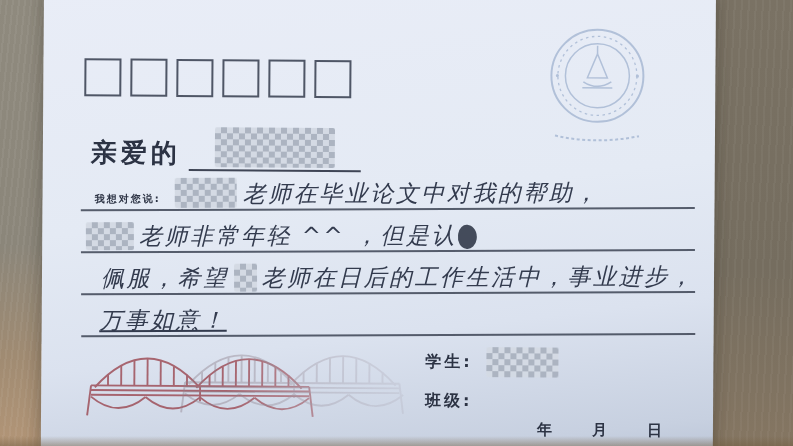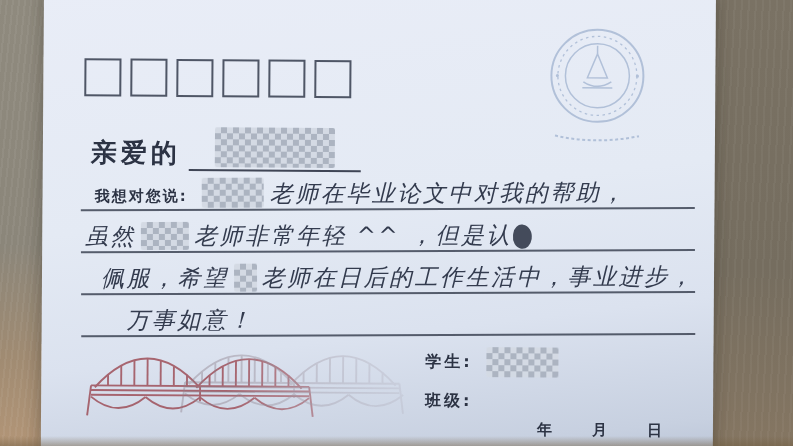--- a/index.html
+++ b/index.html
@@ -54,21 +54,21 @@
   .m-line2{width:48px;height:28px;margin:0 5px;}
   .m-line3{width:26px;height:28px;margin:0 5px;}
   .m-student{width:72px;height:30px;margin-left:14px;}
   .scribble{display:inline-block;width:19px;height:24px;vertical-align:-3px;margin:0 1px;
     background:#2e3546;border-radius:42% 55% 46% 52%;transform:rotate(8deg);opacity:.88;}
   
   .writing{position:absolute;left:38px;top:188px;width:616px;transform:rotate(-0.6deg);transform-origin:left top;}
   .wline{position:absolute;left:0;width:614px;height:32px;border-bottom:2px solid rgba(50,57,74,.8);
     display:flex;align-items:flex-end;white-space:nowrap;overflow:visible;padding-bottom:1px;}
   .wl1{top:0;} .wl2{top:42px;} .wl3{top:84px;} .wl4{top:126px;}
-  .plabel{font-size:15px;font-weight:700;color:#2c3344;letter-spacing:2px;margin:0 8px 2px 14px;}
+  .plabel{font-size:10px;font-weight:700;color:#2c3344;letter-spacing:2px;margin:0 8px 2px 14px;}
   .hw{font-size:23px;font-style:italic;color:#333b4e;letter-spacing:2.5px;line-height:28px;}
   
   .bridge{position:absolute;left:44px;top:350px;width:320px;height:94px;
     -webkit-mask-image:linear-gradient(to right,#000 45%,rgba(0,0,0,.3) 100%);
     mask-image:linear-gradient(to right,#000 45%,rgba(0,0,0,.3) 100%);}
   
   .signature{position:absolute;left:384px;top:356px;width:270px;color:#2c3344;}
   .sig-row{display:flex;align-items:center;font-size:16px;font-weight:700;letter-spacing:3px;}
   .sig-student{margin-bottom:14px;}
   .sig-class{margin-bottom:8px;}
@@ -114,32 +114,31 @@
       </span>
     </div>
 
     <div class="writing">
       <div class="wline wl1">
         <span class="plabel">我想对您说:</span>
         <span class="mosaic m-line1"></span>
         <span class="hw">老师在毕业论文中对我的帮助，</span>
       </div>
       <div class="wline wl2">
-        <span class="hw" style="margin-left:4px;">虽然</span>
         <span class="mosaic m-line2"></span>
         <span class="hw">老师非常年轻 ^^ ，但是认</span>
         <span class="scribble"></span>
       </div>
       <div class="wline wl3">
         <span class="hw" style="margin-left:20px;">佩服，希望</span>
         <span class="mosaic m-line3"></span>
         <span class="hw">老师在日后的工作生活中，事业进步，</span>
       </div>
       <div class="wline wl4">
-        <span class="hw" style="margin-left:45px;">万事如意！</span>
+        <span class="hw" style="margin-left:18px;text-decoration:underline;">万事如意！</span>
       </div>
     </div>
 
     <svg class="bridge" viewBox="0 0 340 100">
 
       <g stroke="#9c4a54" fill="none" stroke-width="2" opacity="0.82">
         <path d="M6 50 H238"></path>
           <path d="M6 55 H238"></path>
           <path d="M6 60 H238"></path>
         <path d="M10 52 Q66 -10 122 52"></path>

